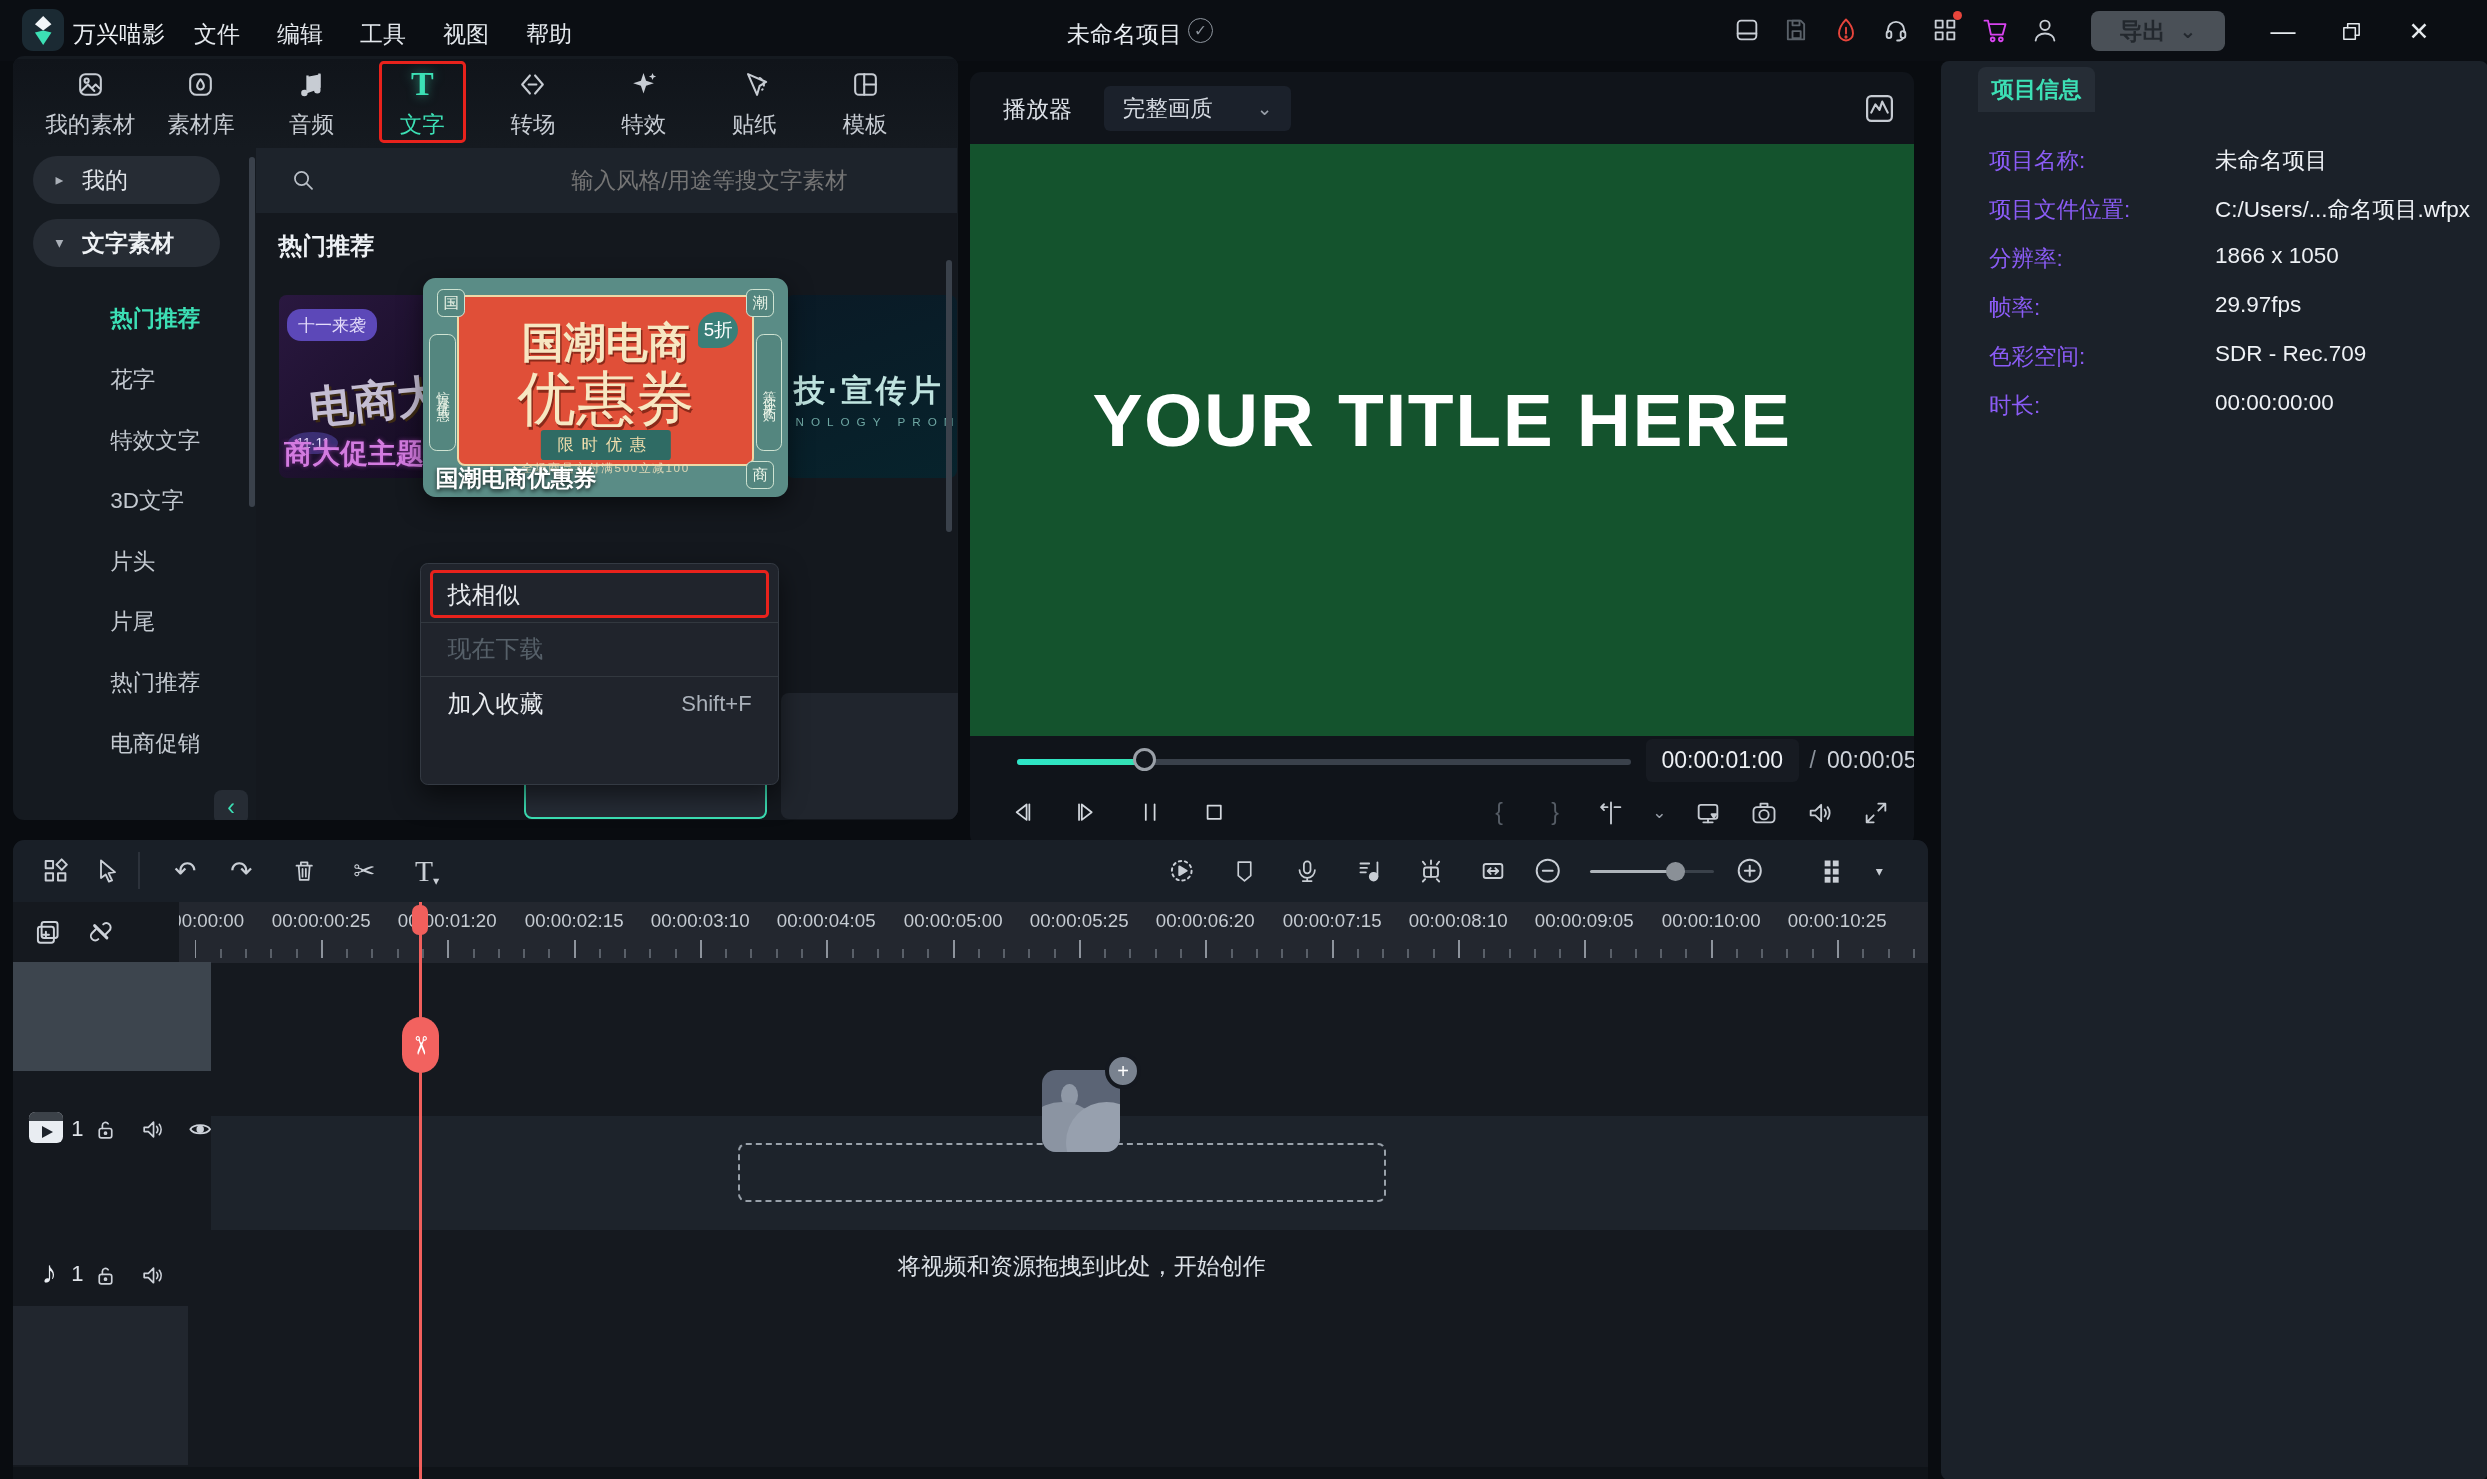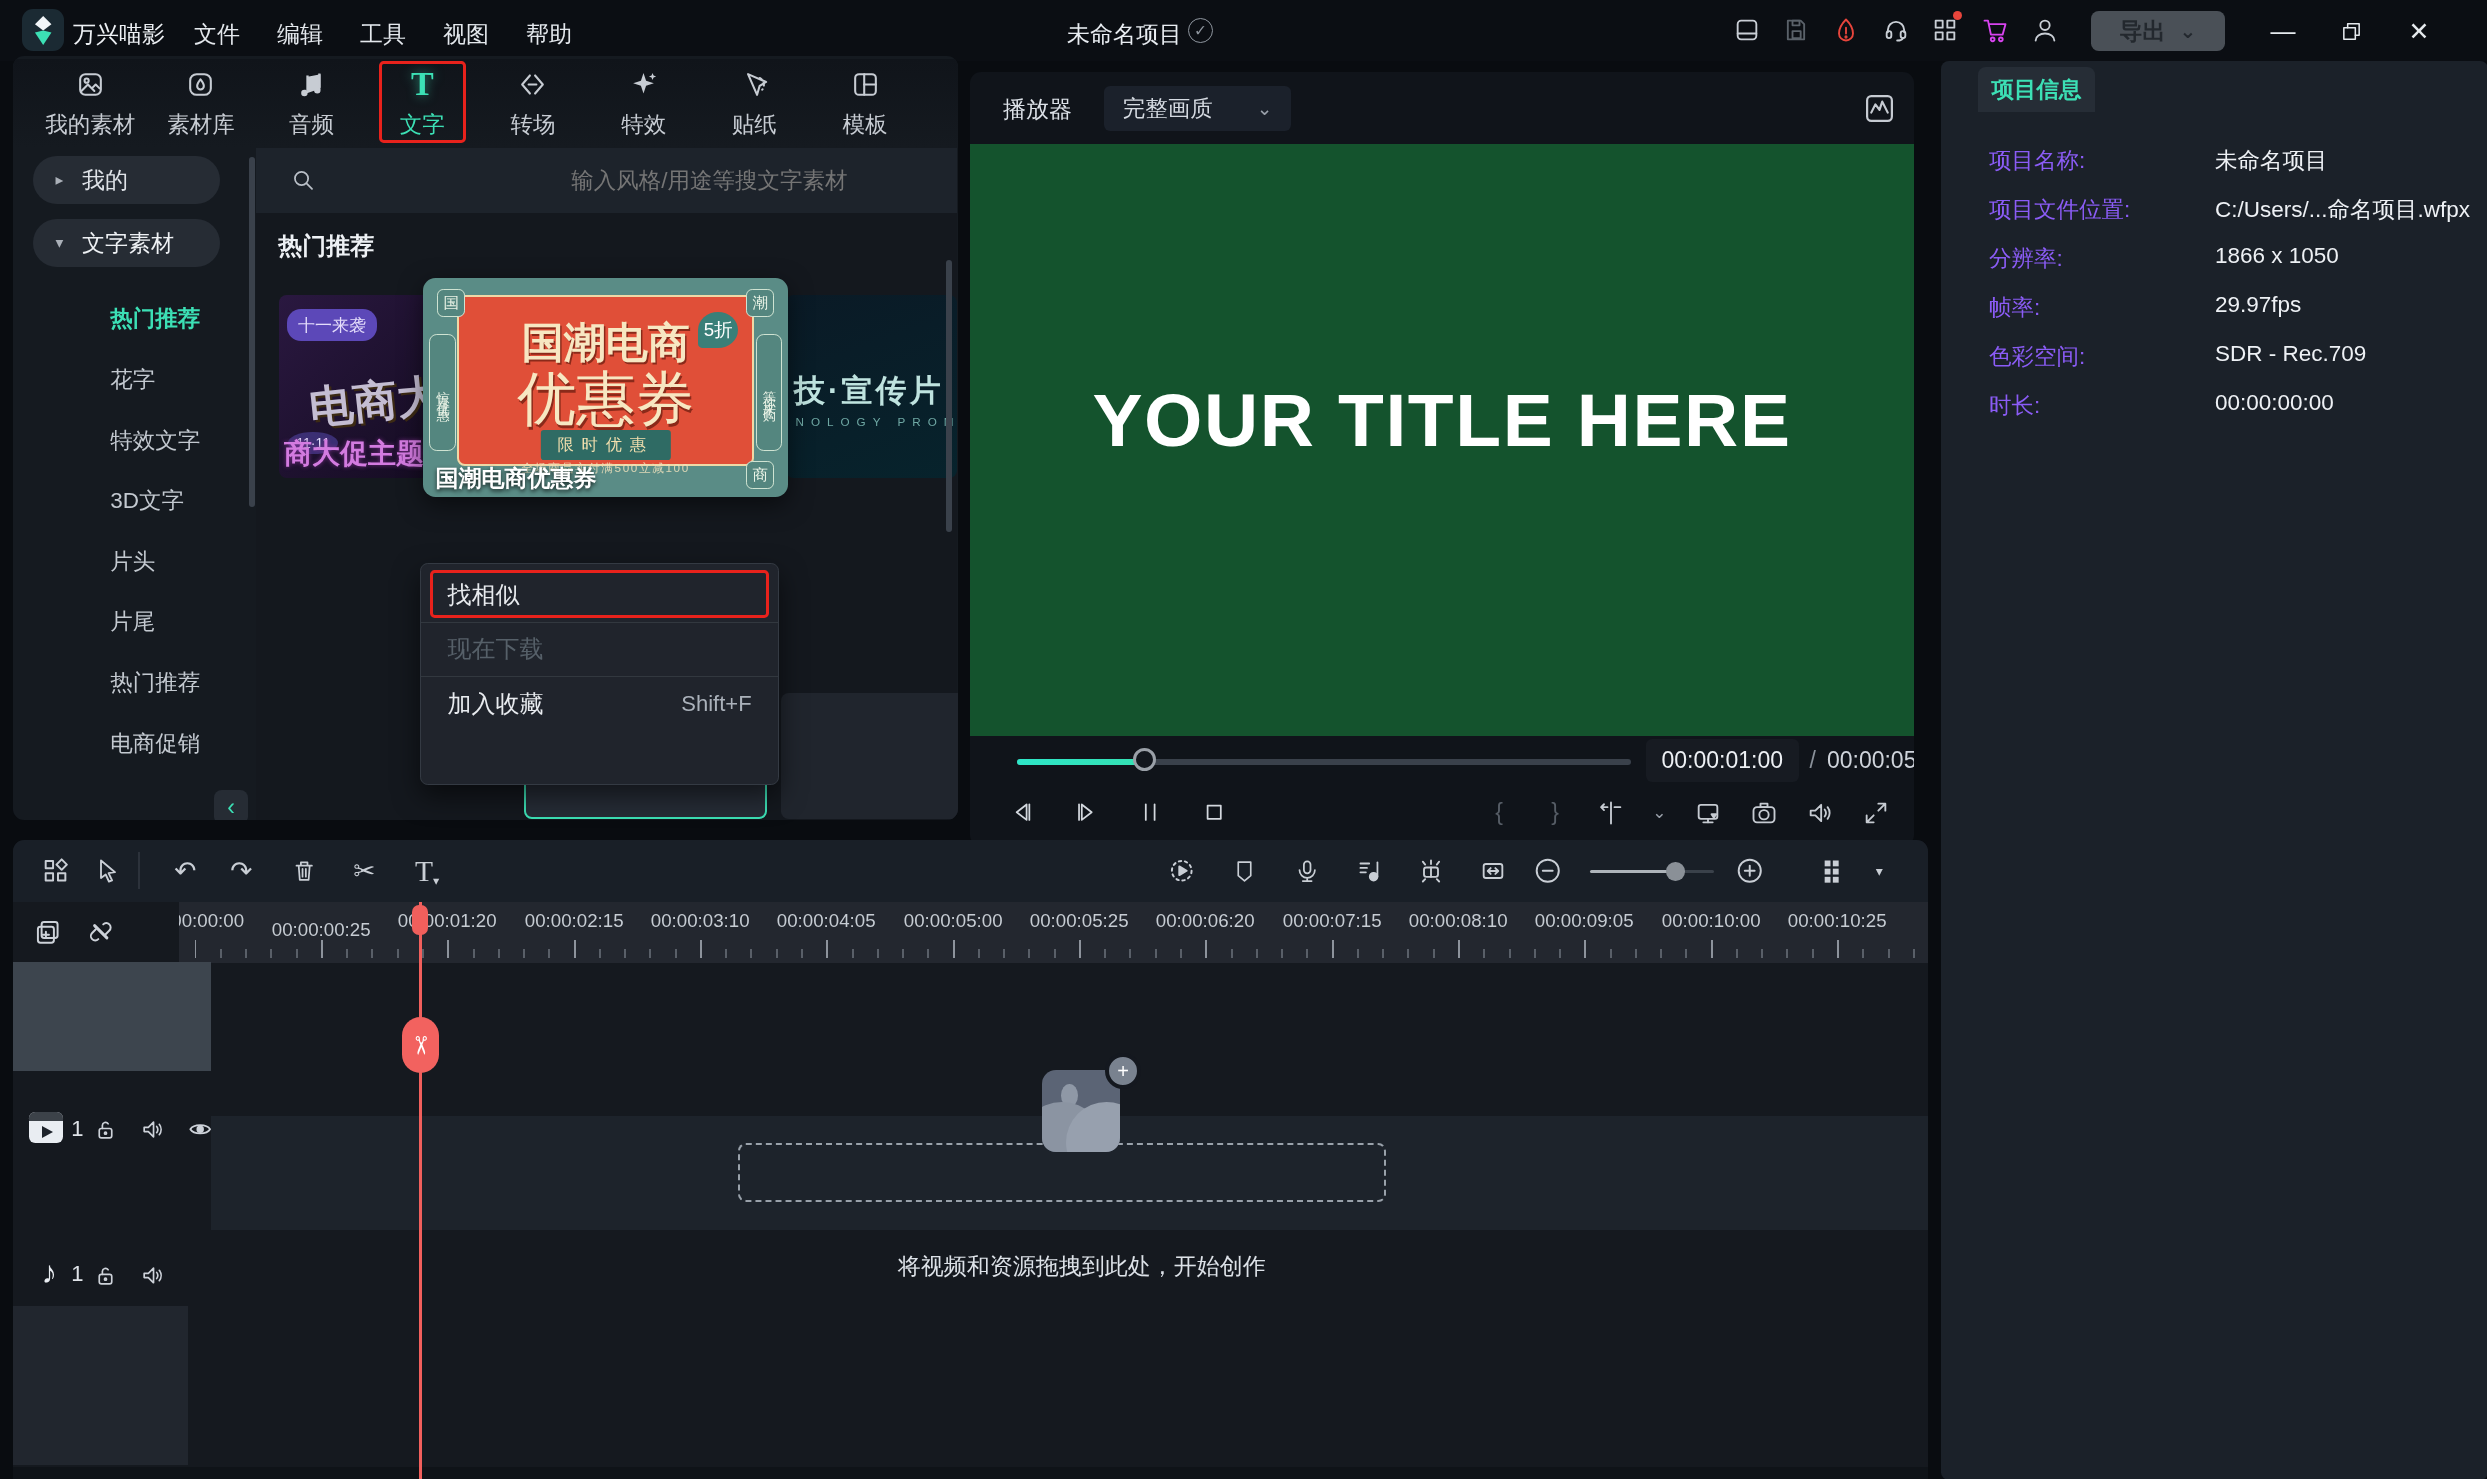--- a/index.html
+++ b/index.html
@@ -299,21 +299,21 @@
           <span>模板</span>
         </div>
     </div>
 
     <div class="sb-pill" style="top:100px">
       <span class="sb-arrow">▸</span>
       <span>我的</span>
     </div>
     <div class="sb-pill" style="top:163px">
       <span class="sb-arrow">▾</span>
-      <span style="font-weight:normal;color:#eef1f4">文字素材</span>
+      <span style="font-weight:bold;color:#eef1f4">文字素材</span>
     </div>
     <span class="sb-item active" style="top:247px">热门推荐</span>
     <span class="sb-item" style="top:308px">花字</span>
     <span class="sb-item" style="top:369px">特效文字</span>
     <span class="sb-item" style="top:429px">3D文字</span>
     <span class="sb-item" style="top:490px">片头</span>
     <span class="sb-item" style="top:550px">片尾</span>
     <span class="sb-item" style="top:611px">热门推荐</span>
     <span class="sb-item" style="top:672px">电商促销</span>
     <div class="vscroll" style="left:236px;top:101px;height:350px"></div>
@@ -610,21 +610,21 @@
             <rect x="11" y="10" width="5" height="5"></rect>
             <rect x="4" y="17" width="5" height="5"></rect>
             <rect x="11" y="17" width="5" height="5"></rect>
           </svg>
         </span>
       <span class="ti mid" style="left:1849px;font-size:14px">▾</span>
     </div>
 
     <div class="ruler">
         <span class="rlabel" style="left: 15.5px;">00:00:00:00</span>
-        <span class="rlabel" style="left: 142px; margin-top: 9px;">00:00:00:25</span>
+        <span class="rlabel" style="left: 142px;">00:00:00:25</span>
         <span class="rlabel" style="left: 268px;">00:00:01:20</span>
         <span class="rlabel" style="left: 395px;">00:00:02:15</span>
         <span class="rlabel" style="left: 521px;">00:00:03:10</span>
         <span class="rlabel" style="left: 647px;">00:00:04:05</span>
         <span class="rlabel" style="left: 774px;">00:00:05:00</span>
         <span class="rlabel" style="left: 900px;">00:00:05:25</span>
         <span class="rlabel" style="left: 1026px;">00:00:06:20</span>
         <span class="rlabel" style="left: 1153px;">00:00:07:15</span>
         <span class="rlabel" style="left: 1279px;">00:00:08:10</span>
         <span class="rlabel" style="left: 1405px;">00:00:09:05</span>

